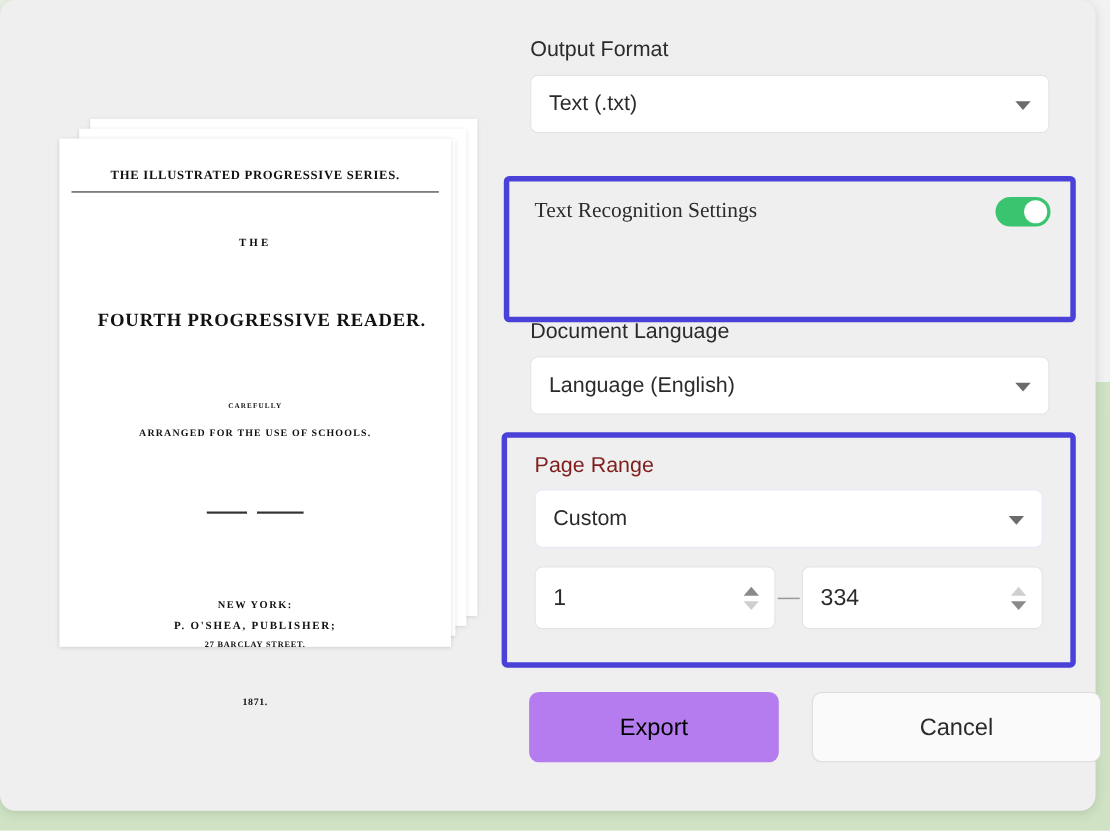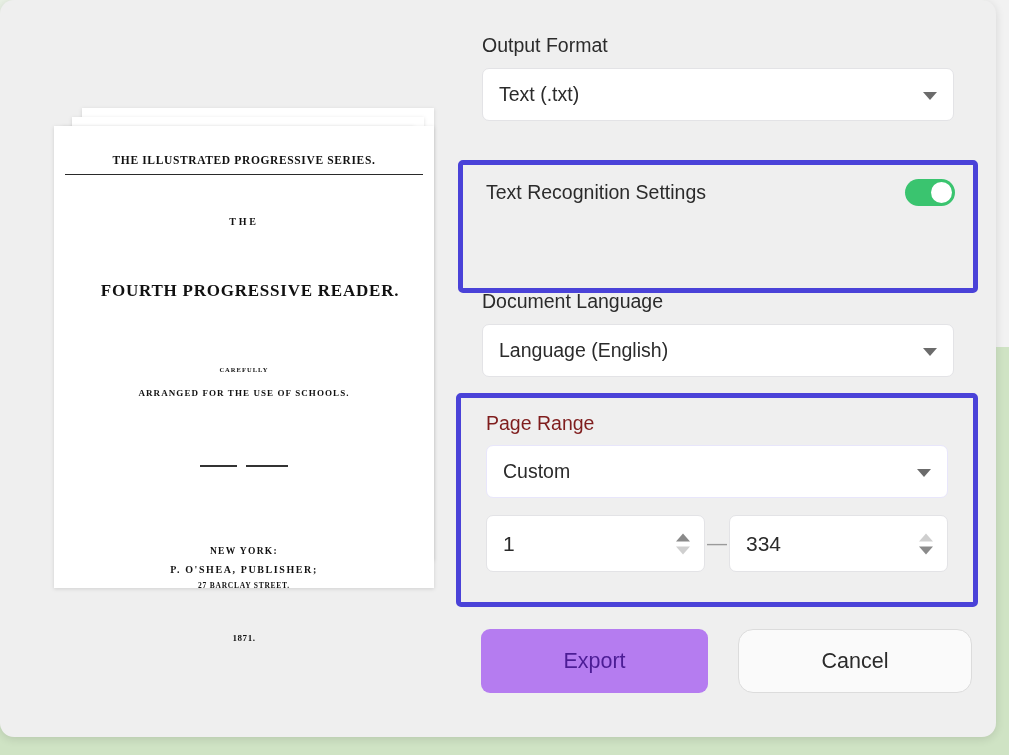--- a/index.html
+++ b/index.html
@@ -39,21 +39,21 @@
     width: 385px; height: 480px;
   }
   .page-sheet {
     position: absolute;
     background: #ffffff;
     box-shadow: 0 1px 4px rgba(0,0,0,0.13);
   }
   #page-back-3 { left: 30px; top: 0px;  width: 352px; height: 452px; }
   #page-back-2 { left: 20px; top: 9px;  width: 352px; height: 452px; }
   #page-back-1 { left: 10px; top: 18px; width: 352px; height: 452px; }
-  #page-front  { left: 2px;  top: 18px; width: 356px; height: 462px; padding-left: 24px; }
+  #page-front  { left: 2px;  top: 18px; width: 356px; height: 462px; }
 
   #page-front-inner {
     position: absolute;
     left: 0; top: 0; right: 0; bottom: 0;
     padding: 0;
     color: #111;
     text-align: center;
     font-family: "Liberation Serif", serif;
   }
   .doc-line { letter-spacing: 0.09em; line-height: 1.15; }
@@ -155,20 +155,21 @@
   #range-highlight { left: 456px; top: 393px; width: 522px; height: 214px; }
 
   
   #ocr-section {
     position: absolute;
     left: 463px; top: 165px;
     width: 510px; height: 137px;
     background: #efefef;
     box-sizing: border-box;
     padding: 16px 22px 10px 23px;
+    font-family: Liberation Serif, serif;
   }
   #ocr-title {
     font-size: 19.5px;
     color: #2b2b2b;
   }
   #ocr-description {
     margin-top: 12px;
     font-size: 16.5px;
     color: #8a8a8a;
     line-height: 1.42;
@@ -266,30 +267,30 @@
     position: absolute;
     left: 481px; top: 629px;
     display: flex;
     gap: 30px;
   }
   #export-button {
     width: 227px; height: 64px;
     background: #b57cf0;
     border: none;
     border-radius: 9px;
-    color: #4c1d95;
+    color: #000000;
     font-size: 21.5px;
     font-family: "Liberation Sans", sans-serif;
     cursor: pointer;
   }
   #cancel-button {
-    width: 234px; height: 64px;
+    width: 263px; height: 64px;
     background: #fafafa;
     border: 1px solid #dcdcdc;
-    border-radius: 15px;
+    border-radius: 9px;
     color: #2b2b2b;
     font-size: 21.5px;
     font-family: "Liberation Sans", sans-serif;
     cursor: pointer;
   }
 </style>
 </head>
 <body>
 
 <div id="bg-right-strip"></div>

